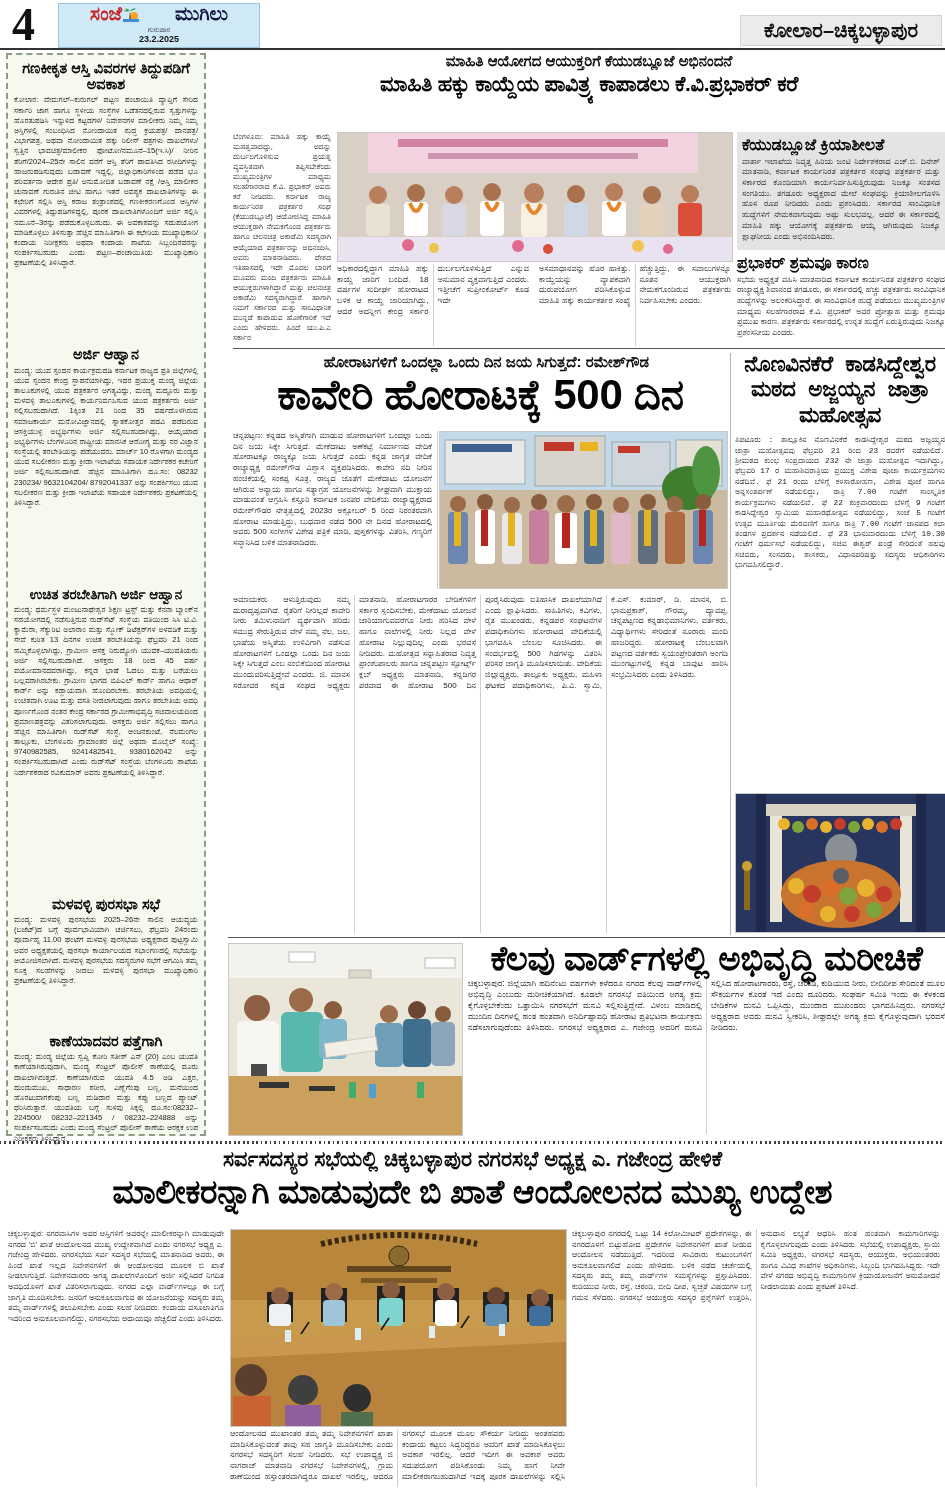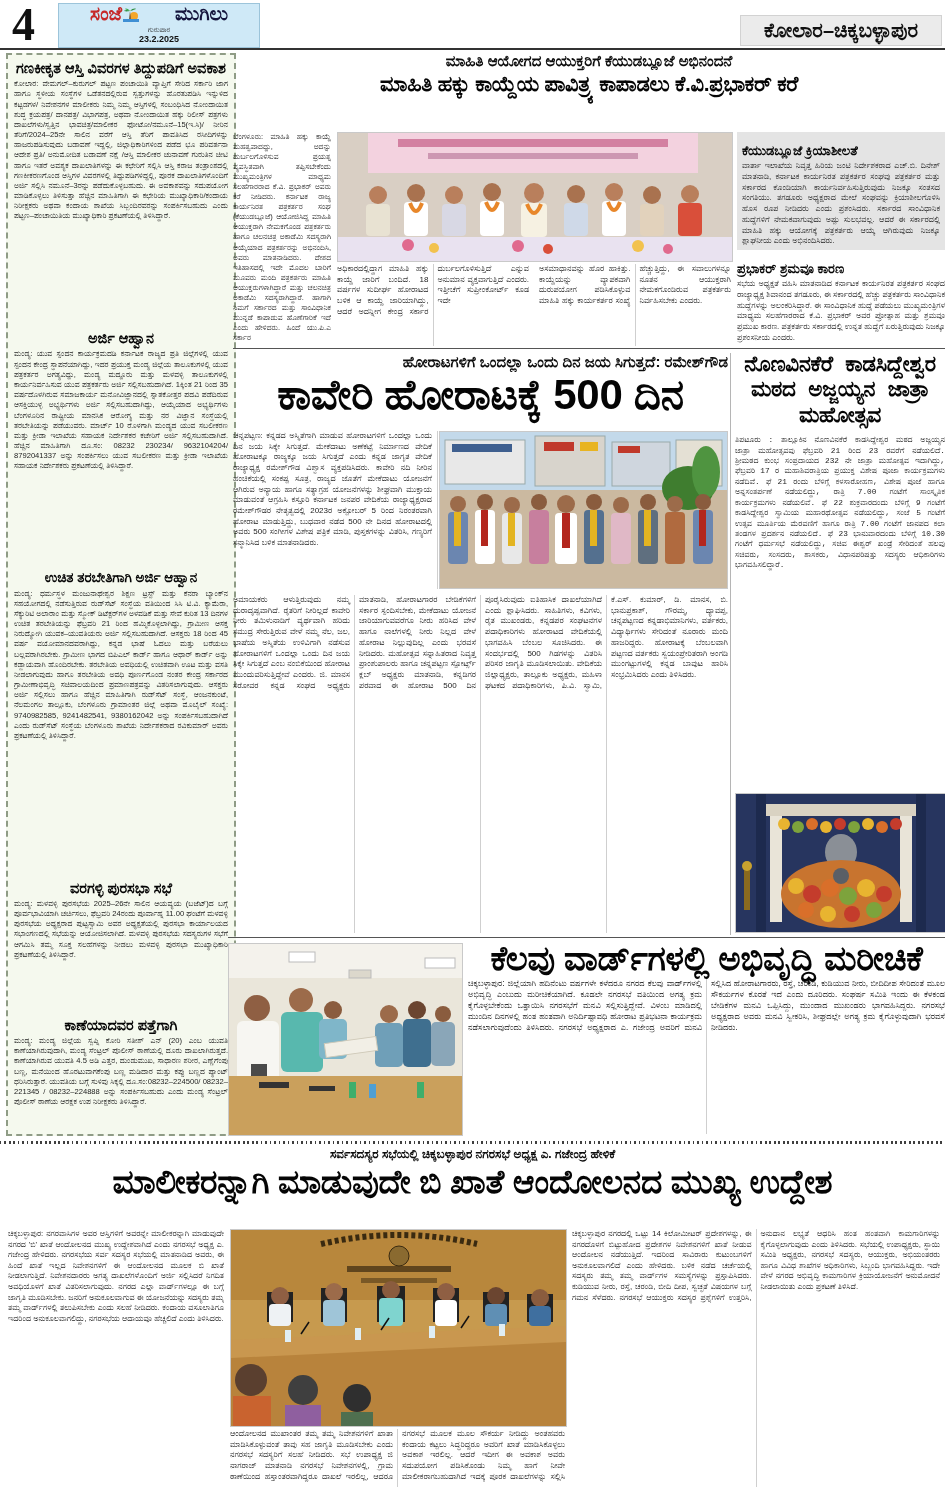--- a/index.html
+++ b/index.html
@@ -22,21 +22,21 @@
   #logo-day{font-size:7px;line-height:8px;color:#222;}
   #logo-date{font-size:9px;font-weight:700;line-height:11px;color:#111;}
   #edition-box{background:#ebebeb;border:1px solid #d2d2d2;font-size:20px;font-weight:900;text-align:center;line-height:29px;}
   
   #leftbox{background:#f5f9ee;border:2px dashed #8f9c86;padding:5px 6px;box-sizing:border-box;}
   .lb-title{font-weight:900;font-size:14.5px;line-height:1.12;text-align:center;margin:6px 0 3px;color:#050505;}
   .lb-title.small{font-size:13.5px;}
   #leftbox .bt{font-size:7.6px;}
   
   .graybox{background:#e4e4e4;padding:4px 5px;box-sizing:border-box;}
-  .subhead{font-weight:900;font-size:13px;line-height:1.1;margin:8px 0 3px;color:#050505;}
+  .subhead{font-weight:900;font-size:16px;line-height:1.1;margin:0 0 3px;color:#050505;}
   .photo{overflow:hidden;border:1px solid #c9c9c9;background:#ddd;}
   .photo svg{display:block;width:100%;height:100%;}
 </style>
 </head>
 <body>
 
 <div id="page">
 
   <div class="abs" style="left:0;top:0;width:945px;height:48px;border-bottom:2px solid #333;">
     <div class="abs" id="mast-num" style="left:12px;top:2px;">4</div>
@@ -50,35 +50,35 @@
               <path d="M7 4 C5 1 2 1 2 2 C4 3 6 4 7 4 Z" fill="#3fa94f"></path>
               <rect x="0" y="12" width="16" height="3" fill="#3f8fd4"></rect>
             </svg></span><span class="logo-dark">ಮುಗಿಲು</span>
       </div>
       <div id="logo-day">ಗುರುವಾರ</div>
       <div id="logo-date">23.2.2025</div>
     </div>
     <div class="abs" id="edition-box" style="left:740px;top:15px;width:200px;height:29px;">ಕೋಲಾರ–ಚಿಕ್ಕಬಳ್ಳಾಪುರ</div>
   </div>
 
-  <div class="abs" id="leftbox" style="left:6px;top:53px;width:230px;height:1083px;">
+  <div class="abs" id="leftbox" style="left:6px;top:53px;width:200px;height:1083px;">
     <div>
       <div class="lb-title" style="margin-top:0;">ಗಣಕೀಕೃತ ಆಸ್ತಿ ವಿವರಗಳ ತಿದ್ದುಪಡಿಗೆ ಅವಕಾಶ</div>
       <div class="bt" style="height:245px;">ಕೋಲಾರ: ವೇಮಗಲ್–ಕುರುಗಲ್ ಪಟ್ಟಣ ಪಂಚಾಯಿತಿ ವ್ಯಾಪ್ತಿಗೆ ಸೇರಿದ ಸರ್ಕಾರಿ ಜಾಗ ಹಾಗೂ ಸ್ಥಳೀಯ ಸಂಸ್ಥೆಗಳ ಒಡೆತನದಲ್ಲಿರುವ ಸ್ವತ್ತುಗಳನ್ನು ಹೊರತುಪಡಿಸಿ ಇನ್ನುಳಿದ ಕಟ್ಟಡಗಳ/ ನಿವೇಶನಗಳ ಮಾಲೀಕರು ನಿಮ್ಮ ನಿಮ್ಮ ಆಸ್ತಿಗಳಲ್ಲಿ ಸಂಬಂಧಿಸಿದ ನೋಂದಾಯಿತ ಶುದ್ಧ ಕ್ರಯಪತ್ರ/ ದಾನಪತ್ರ/ ವಿಭಾಗಪತ್ರ, ಅಥವಾ ನೋಂದಾಯಿತ ಹಕ್ಕು ರಿಲೀಸ್ ಪತ್ರಗಳು ದಾಖಲೆಗಳು/ಸ್ವತ್ತಿನ ಭಾವಚಿತ್ರ/ಮಾಲೀಕರ ಫೋಟೋ/ನಮೂನೆ–15(ಇ.ಸಿ)/ ನೀರಿನ ತೆರಿಗೆ/2024–25ನೇ ಸಾಲಿನ ವರೆಗೆ ಆಸ್ತಿ ತೆರಿಗೆ ಪಾವತಿಸಿದ ರಸೀದಿಗಳನ್ನು ಹಾಜರುಪಡಿಸುವುದು ಬಡಾವಣೆ ಇದ್ದಲ್ಲಿ, ಜಿಲ್ಲಾಧಿಕಾರಿಗಳಿಂದ ಪಡೆದ ಭೂ ಪರಿವರ್ತನಾ ಆದೇಶ ಪ್ರತಿ/ ಅನುಮೋದಿತ ಬಡಾವಣೆ ನಕ್ಷೆ /ಆಸ್ತಿ ಮಾಲೀಕರ ಚುನಾವಣೆ ಗುರುತಿನ ಚೀಟಿ ಹಾಗೂ ಇತರೆ ಅವಶ್ಯಕ ದಾಖಲಾತಿಗಳನ್ನು ಈ ಕಛೇರಿಗೆ ಸಲ್ಲಿಸಿ ಆಸ್ತಿ ಕರಾಜ ತಂತ್ರಾಂಶದಲ್ಲಿ ಗಣಕೀಕರಣಗೊಂಡ ಆಸ್ತಿಗಳ ವಿವರಗಳಲ್ಲಿ ತಿದ್ದುಪಡಿಗಳಿದ್ದಲ್ಲಿ, ಪೂರಕ ದಾಖಲಾತಿಗಳೊಂದಿಗೆ ಅರ್ಜಿ ಸಲ್ಲಿಸಿ ನಮೂನೆ–3ರನ್ನು ಪಡೆದುಕೊಳ್ಳಬಹುದು. ಈ ಅವಕಾಶವನ್ನು ಸದುಪಯೋಗ ಮಾಡಿಕೊಳ್ಳಲು ತಿಳಿಸುತ್ತಾ ಹೆಚ್ಚಿನ ಮಾಹಿತಿಗಾಗಿ ಈ ಕಛೇರಿಯ ಮುಖ್ಯಾಧಿಕಾರಿ/ಕಂದಾಯ ನಿರೀಕ್ಷಕರು ಅಥವಾ ಕಂದಾಯ ಶಾಖೆಯ ಸಿಬ್ಬಂದಿರವರನ್ನು ಸಂಪರ್ಕಿಸಬಹುದು ಎಂದು ಪಟ್ಟಣ–ಪಂಚಾಯಿತಿಯ ಮುಖ್ಯಾಧಿಕಾರಿ ಪ್ರಕಟಣೆಯಲ್ಲಿ ತಿಳಿಸಿದ್ದಾರೆ.</div>
     </div>
     <div>
       <div class="lb-title">ಅರ್ಜಿ ಆಹ್ವಾನ</div>
       <div class="bt" style="height:215px;">ಮಂಡ್ಯ: ಯುವ ಸ್ಪಂದನ ಕಾರ್ಯಕ್ರಮದಡಿ ಕರ್ನಾಟಕ ರಾಜ್ಯದ ಪ್ರತಿ ಜಿಲ್ಲೆಗಳಲ್ಲಿ ಯುವ ಸ್ಪಂದನ ಕೇಂದ್ರ ಸ್ಥಾಪನೆಯಾಗಿದ್ದು, ಇದರ ಪ್ರಯುಕ್ತ ಮಂಡ್ಯ ಜಿಲ್ಲೆಯ ತಾಲೂಕುಗಳಲ್ಲಿ ಯುವ ಪತ್ರಕರ್ತರ ಅಗತ್ಯವಿದ್ದು, ಮಂಡ್ಯ ಮದ್ದೂರು ಮತ್ತು ಮಳವಳ್ಳಿ ತಾಲೂಕುಗಳಲ್ಲಿ ಕಾರ್ಯನಿರ್ವಹಿಸುವ ಯುವ ಪತ್ರಕರ್ತರು ಅರ್ಜಿ ಸಲ್ಲಿಸಬಹುದಾಗಿದೆ. 1ಕ್ಕಿಂತ 21 ರಿಂದ 35 ವರ್ಷದೊಳಗಿರುವ ಸಮಾಜಕಾರ್ಯ ಮನೋವಿಜ್ಞಾನದಲ್ಲಿ ಸ್ನಾತಕೋತ್ತರ ಪದವಿ ಪಡೆದಿರುವ ಆಸಕ್ತಿಯುಳ್ಳ ಅಭ್ಯರ್ಥಿಗಳು ಅರ್ಜಿ ಸಲ್ಲಿಸಬಹುದಾಗಿದ್ದು, ಆಯ್ಕೆಯಾದ ಅಭ್ಯರ್ಥಿಗಳು ಬೆಂಗಳೂರಿನ ರಾಷ್ಟ್ರೀಯ ಮಾನಸಿಕ ಆರೋಗ್ಯ ಮತ್ತು ನರ ವಿಜ್ಞಾನ ಸಂಸ್ಥೆಯಲ್ಲಿ ತರಬೇತಿಯನ್ನು ಪಡೆಯುವರು. ಮಾರ್ಚ್ 10 ರೊಳಗಾಗಿ ಮಂಡ್ಯದ ಯುವ ಸಬಲೀಕರಣ ಮತ್ತು ಕ್ರೀಡಾ ಇಲಾಖೆಯ ಸಹಾಯಕ ನಿರ್ದೇಶಕರ ಕಚೇರಿಗೆ ಅರ್ಜಿ ಸಲ್ಲಿಸಬಹುದಾಗಿದೆ. ಹೆಚ್ಚಿನ ಮಾಹಿತಿಗಾಗಿ ದೂ.ಸಂ: 08232 230234/ 9632104204/ 8792041337 ಅನ್ನು ಸಂಪರ್ಕಿಸಲು ಯುವ ಸಬಲೀಕರಣ ಮತ್ತು ಕ್ರೀಡಾ ಇಲಾಖೆಯ ಸಹಾಯಕ ನಿರ್ದೇಶಕರು ಪ್ರಕಟಣೆಯಲ್ಲಿ ತಿಳಿಸಿದ್ದಾರೆ.</div>
     </div>
     <div>
       <div class="lb-title small">ಉಚಿತ ತರಬೇತಿಗಾಗಿ ಅರ್ಜಿ ಆಹ್ವಾನ</div>
       <div class="bt" style="height:285px;">ಮಂಡ್ಯ: ಧರ್ಮಸ್ಥಳ ಮಂಜುನಾಥೇಶ್ವರ ಶಿಕ್ಷಣ ಟ್ರಸ್ಟ್ ಮತ್ತು ಕೆನರಾ ಬ್ಯಾಂಕ್‌ನ ಸಹಯೋಗದಲ್ಲಿ ನಡೆಸುತ್ತಿರುವ ರುಡ್‌ಸೆಟ್ ಸಂಸ್ಥೆಯ ವತಿಯಿಂದ ಸಿಸಿ ಟಿ.ವಿ. ಕ್ಯಾಮೆರಾ, ಸೆಕ್ಯುರಿಟಿ ಅಲಾರಾಂ ಮತ್ತು ಸ್ಮೋಕ್ ಡಿಟೆಕ್ಟರ್‌ಗಳ ಅಳವಡಿಕೆ ಮತ್ತು ಸೇವೆ ಕುರಿತ 13 ದಿನಗಳ ಉಚಿತ ತರಬೇತಿಯನ್ನು ಫೆಬ್ರವರಿ 21 ರಿಂದ ಹಮ್ಮಿಕೊಳ್ಳಲಾಗಿದ್ದು, ಗ್ರಾಮೀಣ ಆಸಕ್ತ ನಿರುದ್ಯೋಗಿ ಯುವಕ–ಯುವತಿಯರು ಅರ್ಜಿ ಸಲ್ಲಿಸಬಹುದಾಗಿದೆ. ಆಸಕ್ತರು 18 ರಿಂದ 45 ವರ್ಷ ವಯೋಮಾನದವರಾಗಿದ್ದು, ಕನ್ನಡ ಭಾಷೆ ಓದಲು ಮತ್ತು ಬರೆಯಲು ಬಲ್ಲವರಾಗಿರಬೇಕು. ಗ್ರಾಮೀಣ ಭಾಗದ ಬಿಪಿಎಲ್ ಕಾರ್ಡ್ ಹಾಗೂ ಆಧಾರ್ ಕಾರ್ಡ್ ಅನ್ನು ಕಡ್ಡಾಯವಾಗಿ ಹೊಂದಿರಬೇಕು. ತರಬೇತಿಯ ಅವಧಿಯಲ್ಲಿ ಉಚಿತವಾಗಿ ಊಟ ಮತ್ತು ವಸತಿ ನೀಡಲಾಗುವುದು ಹಾಗೂ ತರಬೇತಿಯ ಅವಧಿ ಪೂರ್ಣಗೊಂಡ ನಂತರ ಕೇಂದ್ರ ಸರ್ಕಾರದ ಗ್ರಾಮೀಣಾಭಿವೃದ್ಧಿ ಸಚಿವಾಲಯದಿಂದ ಪ್ರಮಾಣಪತ್ರವನ್ನು ವಿತರಿಸಲಾಗುವುದು. ಆಸಕ್ತರು ಅರ್ಜಿ ಸಲ್ಲಿಸಲು ಹಾಗೂ ಹೆಚ್ಚಿನ ಮಾಹಿತಿಗಾಗಿ ರುಡ್‌ಸೆಟ್ ಸಂಸ್ಥೆ, ಆಂಜನಕುಂಟೆ, ನೆಲಮಂಗಲ ತಾಲ್ಲೂಕು, ಬೆಂಗಳೂರು ಗ್ರಾಮಾಂತರ ಜಿಲ್ಲೆ ಅಥವಾ ಮೊಬೈಲ್ ಸಂಖ್ಯೆ: 9740982585, 9241482541, 9380162042 ಅನ್ನು ಸಂಪರ್ಕಿಸಬಹುದಾಗಿದೆ ಎಂದು ರುಡ್‌ಸೆಟ್ ಸಂಸ್ಥೆಯ ಬೆಂಗಳೂರು ಶಾಖೆಯ ನಿರ್ದೇಶಕರಾದ ರವಿಕುಮಾರ್ ಅವರು ಪ್ರಕಟಣೆಯಲ್ಲಿ ತಿಳಿಸಿದ್ದಾರೆ.</div>
     </div>
     <div>
-      <div class="lb-title">ವರಗಳ್ಳಿ ಪುರಸಭಾ ಸಭೆ</div>
+      <div class="lb-title">ಮಳವಳ್ಳಿ ಪುರಸಭಾ ಸಭೆ</div>
       <div class="bt" style="height:112px;">ಮಂಡ್ಯ: ಮಳವಳ್ಳಿ ಪುರಸಭೆಯ 2025–26ನೇ ಸಾಲಿನ ಆಯವ್ಯಯ (ಬಜೆಟ್)ದ ಬಗ್ಗೆ ಪೂರ್ವಭಾವಿಯಾಗಿ ಚರ್ಚಿಸಲು, ಫೆಬ್ರವರಿ 24ರಂದು ಪೂರ್ವಾಹ್ನ 11.00 ಘಂಟೆಗೆ ಮಳವಳ್ಳಿ ಪುರಸಭೆಯ ಅಧ್ಯಕ್ಷರಾದ ಪುಟ್ಟಸ್ವಾಮಿ ಅವರ ಅಧ್ಯಕ್ಷತೆಯಲ್ಲಿ ಪುರಸಭಾ ಕಾರ್ಯಾಲಯದ ಸಭಾಂಗಣದಲ್ಲಿ ಸಭೆಯನ್ನು ಆಯೋಜಿಸಲಾಗಿದೆ. ಮಳವಳ್ಳಿ ಪುರಸಭೆಯ ಸದಸ್ಯರುಗಳ ಸಭೆಗೆ ಆಗಮಿಸಿ ತಮ್ಮ ಸೂಕ್ತ ಸಲಹೆಗಳನ್ನು ನೀಡಲು ಮಳವಳ್ಳಿ ಪುರಸಭಾ ಮುಖ್ಯಾಧಿಕಾರಿ ಪ್ರಕಟಣೆಯಲ್ಲಿ ತಿಳಿಸಿದ್ದಾರೆ.</div>
     </div>
     <div>
       <div class="lb-title">ಕಾಣೆಯಾದವರ ಪತ್ತೆಗಾಗಿ</div>
       <div class="bt" style="height:135px;">ಮಂಡ್ಯ: ಮಂಡ್ಯ ಜಿಲ್ಲೆಯ ಸ್ವಪ್ನಿ ಕೋರಿ ಸತೀಶ್ ಎನ್ (20) ಎಂಬ ಯುವತಿ ಕಾಣೆಯಾಗಿರುವುದಾಗಿ, ಮಂಡ್ಯ ಸೆಂಟ್ರಲ್ ಪೊಲೀಸ್ ಠಾಣೆಯಲ್ಲಿ ದೂರು ದಾಖಲಾಗಿರುತ್ತದೆ. ಕಾಣೆಯಾಗಿರುವ ಯುವತಿ 4.5 ಅಡಿ ಎತ್ತರ, ದುಂಡುಮುಖ, ಸಾಧಾರಣ ಶರೀರ, ಎಣ್ಣೆಗೆಂಪು ಬಣ್ಣ, ಮನೆಯಿಂದ ಹೊರಟುವಾಗಕೆಂಪು ಬಣ್ಣ ಮಡಿದಾರ ಮತ್ತು ಕಪ್ಪು ಬಣ್ಣದ ಪ್ಯಾಂಟ್ ಧರಿಸಿರುತ್ತಾರೆ. ಯುವತಿಯ ಬಗ್ಗೆ ಸುಳಿವು ಸಿಕ್ಕಲ್ಲಿ ದೂ.ಸಂ:08232–224500/ 08232–221345 / 08232–224888 ಅನ್ನು ಸಂಪರ್ಕಿಸಬಹುದು ಎಂದು ಮಂಡ್ಯ ಸೆಂಟ್ರಲ್ ಪೊಲೀಸ್ ಠಾಣೆಯ ಆರಕ್ಷಕ ಉಪ ನಿರೀಕ್ಷಕರು ತಿಳಿಸಿದ್ದಾರೆ.</div>
     </div>
   </div>
 
   <div class="abs" style="left:233px;top:52px;width:712px;height:296px;">
     <div class="kicker" style="font-size:15px;">ಮಾಹಿತಿ ಆಯೋಗದ ಆಯುಕ್ತರಿಗೆ ಕೆಯುಡಬ್ಲೂಜೆ ಅಭಿನಂದನೆ</div>
@@ -133,21 +133,21 @@
       <div style="padding-top:4px;">
         <div class="subhead">ಪ್ರಭಾಕರ್ ಶ್ರಮವೂ ಕಾರಣ</div>
         <div class="bt" style="height:74px;">ಸಭೆಯ ಅಧ್ಯಕ್ಷತೆ ವಹಿಸಿ ಮಾತನಾಡಿದ ಕರ್ನಾಟಕ ಕಾರ್ಯನಿರತ ಪತ್ರಕರ್ತರ ಸಂಘದ ರಾಜ್ಯಾಧ್ಯಕ್ಷ ಶಿವಾನಂದ ತಗಡೂರು, ಈ ಸರ್ಕಾರದಲ್ಲಿ ಹೆಚ್ಚು ಪತ್ರಕರ್ತರು ಸಾಂವಿಧಾನಿಕ ಹುದ್ದೆಗಳನ್ನು ಅಲಂಕರಿಸಿದ್ದಾರೆ. ಈ ಸಾಂವಿಧಾನಿಕ ಹುದ್ದೆ ಪಡೆಯಲು ಮುಖ್ಯಮಂತ್ರಿಗಳ ಮಾಧ್ಯಮ ಸಲಹೆಗಾರರಾದ ಕೆ.ವಿ. ಪ್ರಭಾಕರ್ ಅವರ ಪ್ರೋತ್ಸಾಹ ಮತ್ತು ಶ್ರಮವೂ ಪ್ರಮುಖ ಕಾರಣ. ಪತ್ರಕರ್ತರು ಸರ್ಕಾರದಲ್ಲಿ ಉನ್ನತ ಹುದ್ದೆಗೆ ಏರುತ್ತಿರುವುದು ನಿಜಕ್ಕೂ ಪ್ರಶಂಸನೀಯ ಎಂದರು.</div>
       </div>
     </div>
   </div>
 
   <div class="abs hrule" style="left:233px;top:348px;width:712px;"></div>
 
   <div class="abs" style="left:233px;top:353px;width:495px;height:582px;">
-    <div class="kicker" style="font-size:15px;text-align:right;margin-left:12px;">ಹೋರಾಟಗಳಿಗೆ ಒಂದಲ್ಲಾ ಒಂದು ದಿನ ಜಯ ಸಿಗುತ್ತದೆ: ರಮೇಶ್‌ಗೌಡ</div>
+    <div class="kicker" style="font-size:15px;text-align:center;margin-left:12px;">ಹೋರಾಟಗಳಿಗೆ ಒಂದಲ್ಲಾ ಒಂದು ದಿನ ಜಯ ಸಿಗುತ್ತದೆ: ರಮೇಶ್‌ಗೌಡ</div>
     <div class="headline" style="font-size:42px;line-height:1.05;margin-top:2px;">ಕಾವೇರಿ ಹೋರಾಟಕ್ಕೆ 500 ದಿನ</div>
     <div class="abs bt" style="left:0;top:78px;width:199px;height:158px;border-right:1px solid #cfcfcf;padding-right:5px;">ಚನ್ನಪಟ್ಟಣ: ಕನ್ನಡದ ಅಸ್ಮಿತೆಗಾಗಿ ಮಾಡುವ ಹೋರಾಟಗಳಿಗೆ ಒಂದಲ್ಲಾ ಒಂದು ದಿನ ಜಯ ಸಿಕ್ಕೇ ಸಿಗುತ್ತದೆ. ಮೇಕೆದಾಟು ಅಣೆಕಟ್ಟೆ ನಿರ್ಮಾಣದ ವೇದಿಕೆ ಹೋರಾಟಕ್ಕೂ ರಾಜ್ಯಕ್ಕೂ ಜಯ ಸಿಗುತ್ತದೆ ಎಂದು ಕನ್ನಡ ಜಾಗೃತ ವೇದಿಕೆ ರಾಜ್ಯಾಧ್ಯಕ್ಷ ರಮೇಶ್‌ಗೌಡ ವಿಶ್ವಾಸ ವ್ಯಕ್ತಪಡಿಸಿದರು. ಕಾವೇರಿ ನದಿ ನೀರಿನ ಹಂಚಿಕೆಯಲ್ಲಿ ಸಂಕಷ್ಟ ಸೂತ್ರ, ರಾಜ್ಯದ ಜೊತೆಗೆ ಮೇಕೆದಾಟು ಯೋಜನೆಗೆ ಆಗಿರುವ ಅನ್ಯಾಯ ಹಾಗೂ ಸತ್ಯಾಗ್ರಹ ಯೋಜನೆಗಳನ್ನು ಶೀಘ್ರವಾಗಿ ಮುಕ್ತಾಯ ಮಾಡುವಂತೆ ಆಗ್ರಹಿಸಿ ಕಸ್ತೂರಿ ಕರ್ನಾಟಕ ಜನಪರ ವೇದಿಕೆಯ ರಾಜ್ಯಾಧ್ಯಕ್ಷರಾದ ರಮೇಶ್‌ಗೌಡರ ನೇತೃತ್ವದಲ್ಲಿ 2023ರ ಅಕ್ಟೋಬರ್ 5 ರಿಂದ ನಿರಂತರವಾಗಿ ಹೋರಾಟ ಮಾಡುತ್ತಿದ್ದು, ಬುಧವಾರ ನಡೆದ 500 ನೇ ದಿನದ ಹೋರಾಟದಲ್ಲಿ ಅವರು 500 ಸಂಗೀಗಳ ವಿಶೇಷ ಪತ್ರಿಕೆ ಮಾಡಿ, ಪುಸ್ತಕಗಳನ್ನು ವಿತರಿಸಿ, ಗಣ್ಯರಿಗೆ ಸನ್ಮಾನಿಸಿದ ಬಳಿಕ ಮಾತನಾಡಿದರು.</div>
     <div class="abs photo" style="left:206px;top:78px;width:287px;height:156px;">
       <svg viewBox="0 0 287 156" preserveAspectRatio="none">
         <rect width="287" height="156" fill="#cbb9a0"></rect>
         <rect x="0" y="0" width="287" height="58" fill="#c3d9ea"></rect>
         <rect x="5" y="8" width="80" height="44" fill="#e8e8e8" stroke="#9aa"></rect>
           <rect x="12" y="12" width="60" height="8" fill="#3f5f8f"></rect>
         <rect x="95" y="4" width="70" height="50" fill="#d8d4cc" stroke="#9aa"></rect>
           <rect x="104" y="10" width="30" height="9" fill="#c0392b"></rect>
@@ -268,21 +268,21 @@
           <rect x="188" y="138" width="7" height="16" fill="#3fae6b"></rect>
       </svg>
     </div>
     <div class="abs headline" style="left:240px;top:0;width:477px;font-size:34px;line-height:1.05;">ಕೆಲವು ವಾರ್ಡ್‌ಗಳಲ್ಲಿ ಅಭಿವೃದ್ಧಿ ಮರೀಚಿಕೆ</div>
     <div class="abs bt cols2" style="left:240px;top:38px;width:477px;height:155px;font-size:8.2px;">ಚಿಕ್ಕಬಳ್ಳಾಪುರ: ಜಿಲ್ಲೆಯಾಗಿ ಹದಿನೆಂಟು ವರ್ಷಗಳೇ ಕಳೆದರೂ ನಗರದ ಕೆಲವು ವಾರ್ಡ್‌ಗಳಲ್ಲಿ ಅಭಿವೃದ್ಧಿ ಎಂಬುದು ಮರೀಚಿಕೆಯಾಗಿದೆ. ಕೂಡಲೇ ನಗರಸಭೆ ವತಿಯಿಂದ ಅಗತ್ಯ ಕ್ರಮ ಕೈಗೊಳ್ಳಬೇಕೆಂದು ಒತ್ತಾಯಿಸಿ ನಗರಸಭೆಗೆ ಮನವಿ ಸಲ್ಲಿಸುತ್ತಿದ್ದೇವೆ. ವಿಳಂಬ ಮಾಡಿದಲ್ಲಿ ಮುಂದಿನ ದಿನಗಳಲ್ಲಿ ಹಂತ ಹಂತವಾಗಿ ಅನಿರ್ದಿಷ್ಟಾವಧಿ ಹೋರಾಟ ಪ್ರತಿಭಟನಾ ಕಾರ್ಯಕ್ರಮ ನಡೆಸಲಾಗುವುದೆಂದು ತಿಳಿಸಿದರು. ನಗರಸಭೆ ಅಧ್ಯಕ್ಷರಾದ ಎ. ಗಜೇಂದ್ರ ಅವರಿಗೆ ಮನವಿ ಸಲ್ಲಿಸಿದ ಹೋರಾಟಗಾರರು, ರಸ್ತೆ, ಚರಂಡಿ, ಕುಡಿಯುವ ನೀರು, ಬೀದಿದೀಪ ಸೇರಿದಂತೆ ಮೂಲ ಸೌಕರ್ಯಗಳ ಕೊರತೆ ಇದೆ ಎಂದು ದೂರಿದರು. ಸಂಘರ್ಷ ಸಮಿತಿ ಇಂದು ಈ ಕೆಳಕಂಡ ಬೇಡಿಕೆಗಳ ಮನವಿ ಒಪ್ಪಿಸಿದ್ದು, ಮುಂದಾದ ಮುಖಂಡರು ಭಾಗವಹಿಸಿದ್ದರು. ನಗರಸಭೆ ಅಧ್ಯಕ್ಷರಾದ ಅವರು ಮನವಿ ಸ್ವೀಕರಿಸಿ, ಶೀಘ್ರದಲ್ಲೇ ಅಗತ್ಯ ಕ್ರಮ ಕೈಗೊಳ್ಳುವುದಾಗಿ ಭರವಸೆ ನೀಡಿದರು.</div>
   </div>
 
   <div class="abs dotline" style="left:0;top:1141px;width:945px;"></div>
 
   <div class="abs" style="left:0;top:1147px;width:945px;height:344px;">
-    <div class="kicker" style="font-size:12px;">ಸರ್ವಸದಸ್ಯರ ಸಭೆಯಲ್ಲಿ ಚಿಕ್ಕಬಳ್ಳಾಪುರ ನಗರಸಭೆ ಅಧ್ಯಕ್ಷ ಎ. ಗಜೇಂದ್ರ ಹೇಳಿಕೆ</div>
+    <div class="kicker" style="font-size:21px;">ಸರ್ವಸದಸ್ಯರ ಸಭೆಯಲ್ಲಿ ಚಿಕ್ಕಬಳ್ಳಾಪುರ ನಗರಸಭೆ ಅಧ್ಯಕ್ಷ ಎ. ಗಜೇಂದ್ರ ಹೇಳಿಕೆ</div>
     <div class="headline" style="font-size:33px;line-height:1.08;margin-top:3px;">ಮಾಲೀಕರನ್ನಾಗಿ ಮಾಡುವುದೇ ಬಿ ಖಾತೆ ಆಂದೋಲನದ ಮುಖ್ಯ ಉದ್ದೇಶ</div>
     <div class="abs bt" style="left:8px;top:82px;width:216px;height:258px;font-size:7.9px;">ಚಿಕ್ಕಬಳ್ಳಾಪುರ: ನಗರವಾಸಿಗಳ ಅವರ ಆಸ್ತಿಗಳಿಗೆ ಅವರನ್ನೇ ಮಾಲೀಕರನ್ನಾಗಿ ಮಾಡುವುದೇ ನಗರದ 'ಬಿ' ಖಾತೆ ಆಂದೋಲನದ ಮುಖ್ಯ ಉದ್ದೇಶವಾಗಿದೆ ಎಂದು ನಗರಸಭೆ ಅಧ್ಯಕ್ಷ ಎ. ಗಜೇಂದ್ರ ಹೇಳಿದರು. ನಗರಸಭೆಯ ಸರ್ವ ಸದಸ್ಯರ ಸಭೆಯಲ್ಲಿ ಮಾತನಾಡಿದ ಅವರು, ಈ ಹಿಂದೆ ಖಾತೆ ಇಲ್ಲದ ನಿವೇಶನಗಳಿಗೆ ಈ ಆಂದೋಲನದ ಮೂಲಕ ಬಿ ಖಾತೆ ನೀಡಲಾಗುತ್ತಿದೆ. ನಿವೇಶನದಾರರು ಅಗತ್ಯ ದಾಖಲೆಗಳೊಂದಿಗೆ ಅರ್ಜಿ ಸಲ್ಲಿಸಿದರೆ ನಿಗದಿತ ಅವಧಿಯೊಳಗೆ ಖಾತೆ ವಿತರಿಸಲಾಗುವುದು. ನಗರದ ಎಲ್ಲಾ ವಾರ್ಡ್‌ಗಳಲ್ಲೂ ಈ ಬಗ್ಗೆ ಜಾಗೃತಿ ಮೂಡಿಸಬೇಕು. ಜನರಿಗೆ ಅನುಕೂಲವಾಗುವ ಈ ಯೋಜನೆಯನ್ನು ಸದಸ್ಯರು ತಮ್ಮ ತಮ್ಮ ವಾರ್ಡ್‌ಗಳಲ್ಲಿ ತಲುಪಿಸಬೇಕು ಎಂದು ಸಲಹೆ ನೀಡಿದರು. ಕಂದಾಯ ವಸೂಲಾತಿಗೂ ಇದರಿಂದ ಅನುಕೂಲವಾಗಲಿದ್ದು, ನಗರಸಭೆಯ ಆದಾಯವೂ ಹೆಚ್ಚಲಿದೆ ಎಂದು ತಿಳಿಸಿದರು.</div>
     <div class="abs photo" style="left:230px;top:82px;width:335px;height:196px;">
       <svg viewBox="0 0 335 196" preserveAspectRatio="none">
         <rect width="335" height="196" fill="#c79a4e"></rect>
         <rect x="0" y="0" width="335" height="70" fill="#b8873c"></rect>
         <path d="M90 14 q78 -18 156 0" stroke="#3a2a10" stroke-width="6" fill="none" stroke-dasharray="4 3"></path>
         <circle cx="168" cy="26" r="10" fill="#8a6a30" stroke="#3a2a10"></circle>
         <rect x="116" y="36" width="104" height="6" fill="#3a2a10" opacity=".7"></rect>
         <rect x="130" y="48" width="76" height="5" fill="#3a2a10" opacity=".5"></rect>

